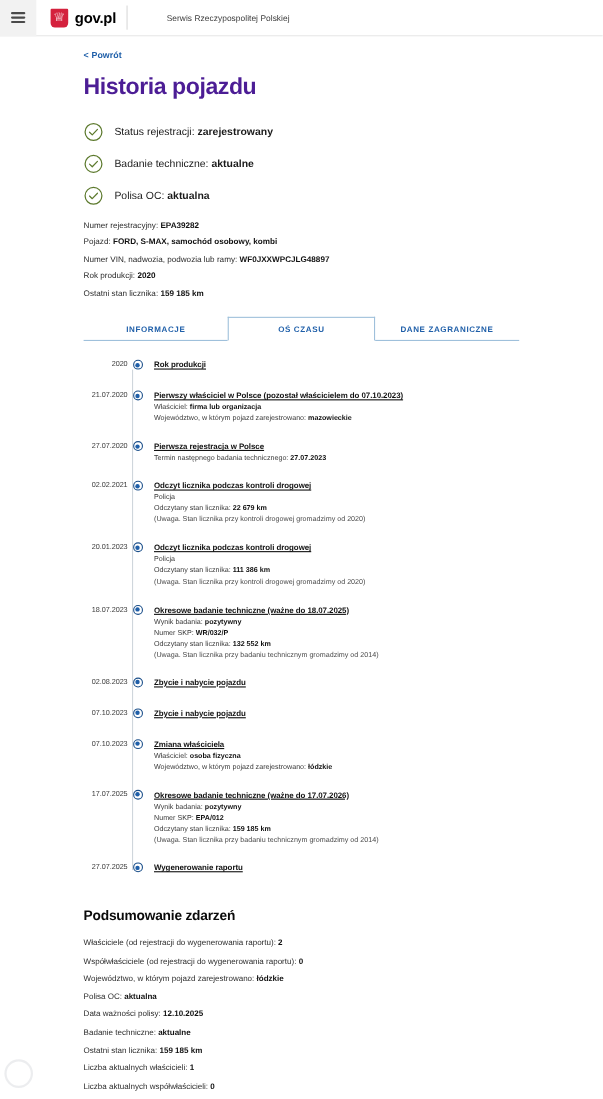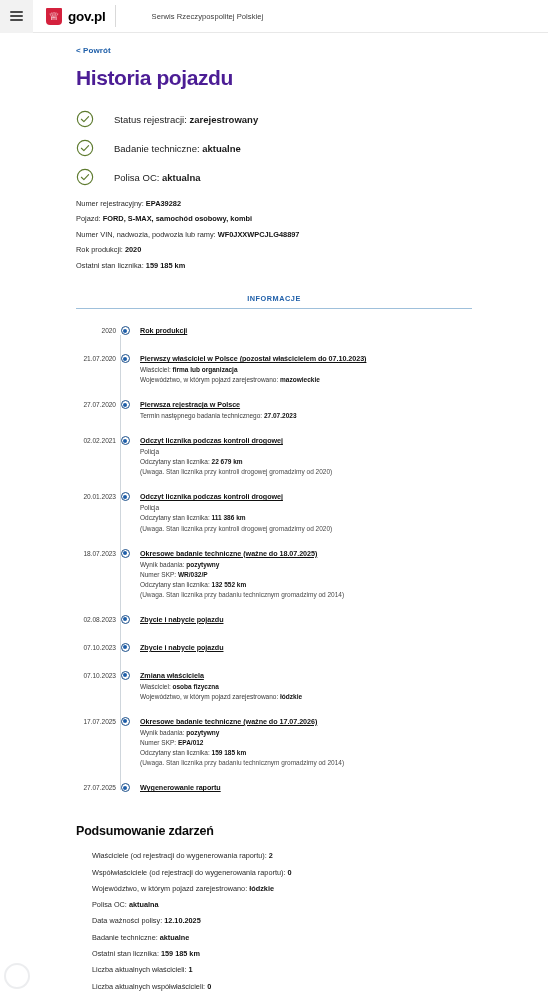--- a/index.html
+++ b/index.html
@@ -92,21 +92,21 @@
     color: #4c1d95;
     letter-spacing: -0.4px;
     margin-top: 9px;
   }
 
   
   .status-list { margin-top: 20px; }
   .status-row {
     display: flex;
     align-items: center;
-    gap: 20px;
+    gap: 10px;
     margin-bottom: 11px;
   }
   .check-icon { width: 18px; height: 18px; flex: 0 0 18px; }
   .status-text {
     font-size: 9.5px;
     color: #1a1a1a;
   }
   .status-text b { font-weight: bold; }
 
   
@@ -226,21 +226,21 @@
   .tl-note { color: #4a4a4a; }
 
   
   .summary { margin-top: 28px; }
   .summary h2 {
     font-size: 12.5px;
     font-weight: bold;
     color: #0a0a0a;
     letter-spacing: -0.2px;
   }
-  .summary-list { margin-top: 14px; margin-left: 16px; }
+  .summary-list { margin-top: 14px; }
   .summary-row {
     font-size: 7.3px;
     color: #2a2a2a;
     line-height: 1;
     margin-bottom: 9px;
   }
   .summary-row b { font-weight: bold; color: #111; }
 
   
   .watermark {
@@ -320,20 +320,22 @@
   <div class="facts" id="facts-list">
       <div class="fact"><span>Numer rejestracyjny:</span> <b>EPA39282</b></div>
       <div class="fact"><span>Pojazd:</span> <b>FORD, S-MAX, samochód osobowy, kombi</b></div>
       <div class="fact"><span>Numer VIN, nadwozia, podwozia lub ramy:</span> <b>WF0JXXWPCJLG48897</b></div>
       <div class="fact"><span>Rok produkcji:</span> <b>2020</b></div>
       <div class="fact"><span>Ostatni stan licznika:</span> <b>159 185 km</b></div>
     </div>
 
   <div class="tabs" id="tab-bar">
       <div class="tab">INFORMACJE</div>
+      <div class="tab active">OŚ CZASU</div>
+      <div class="tab">DANE ZAGRANICZNE</div>
     </div>
 
   <div class="timeline" id="timeline">
     <div class="tl-line"></div>
   <div class="tl-item">
         <div class="tl-date">2020</div>
         <div class="tl-dot-wrap">
           <span class="tl-dot">
             <i></i>
           </span>

